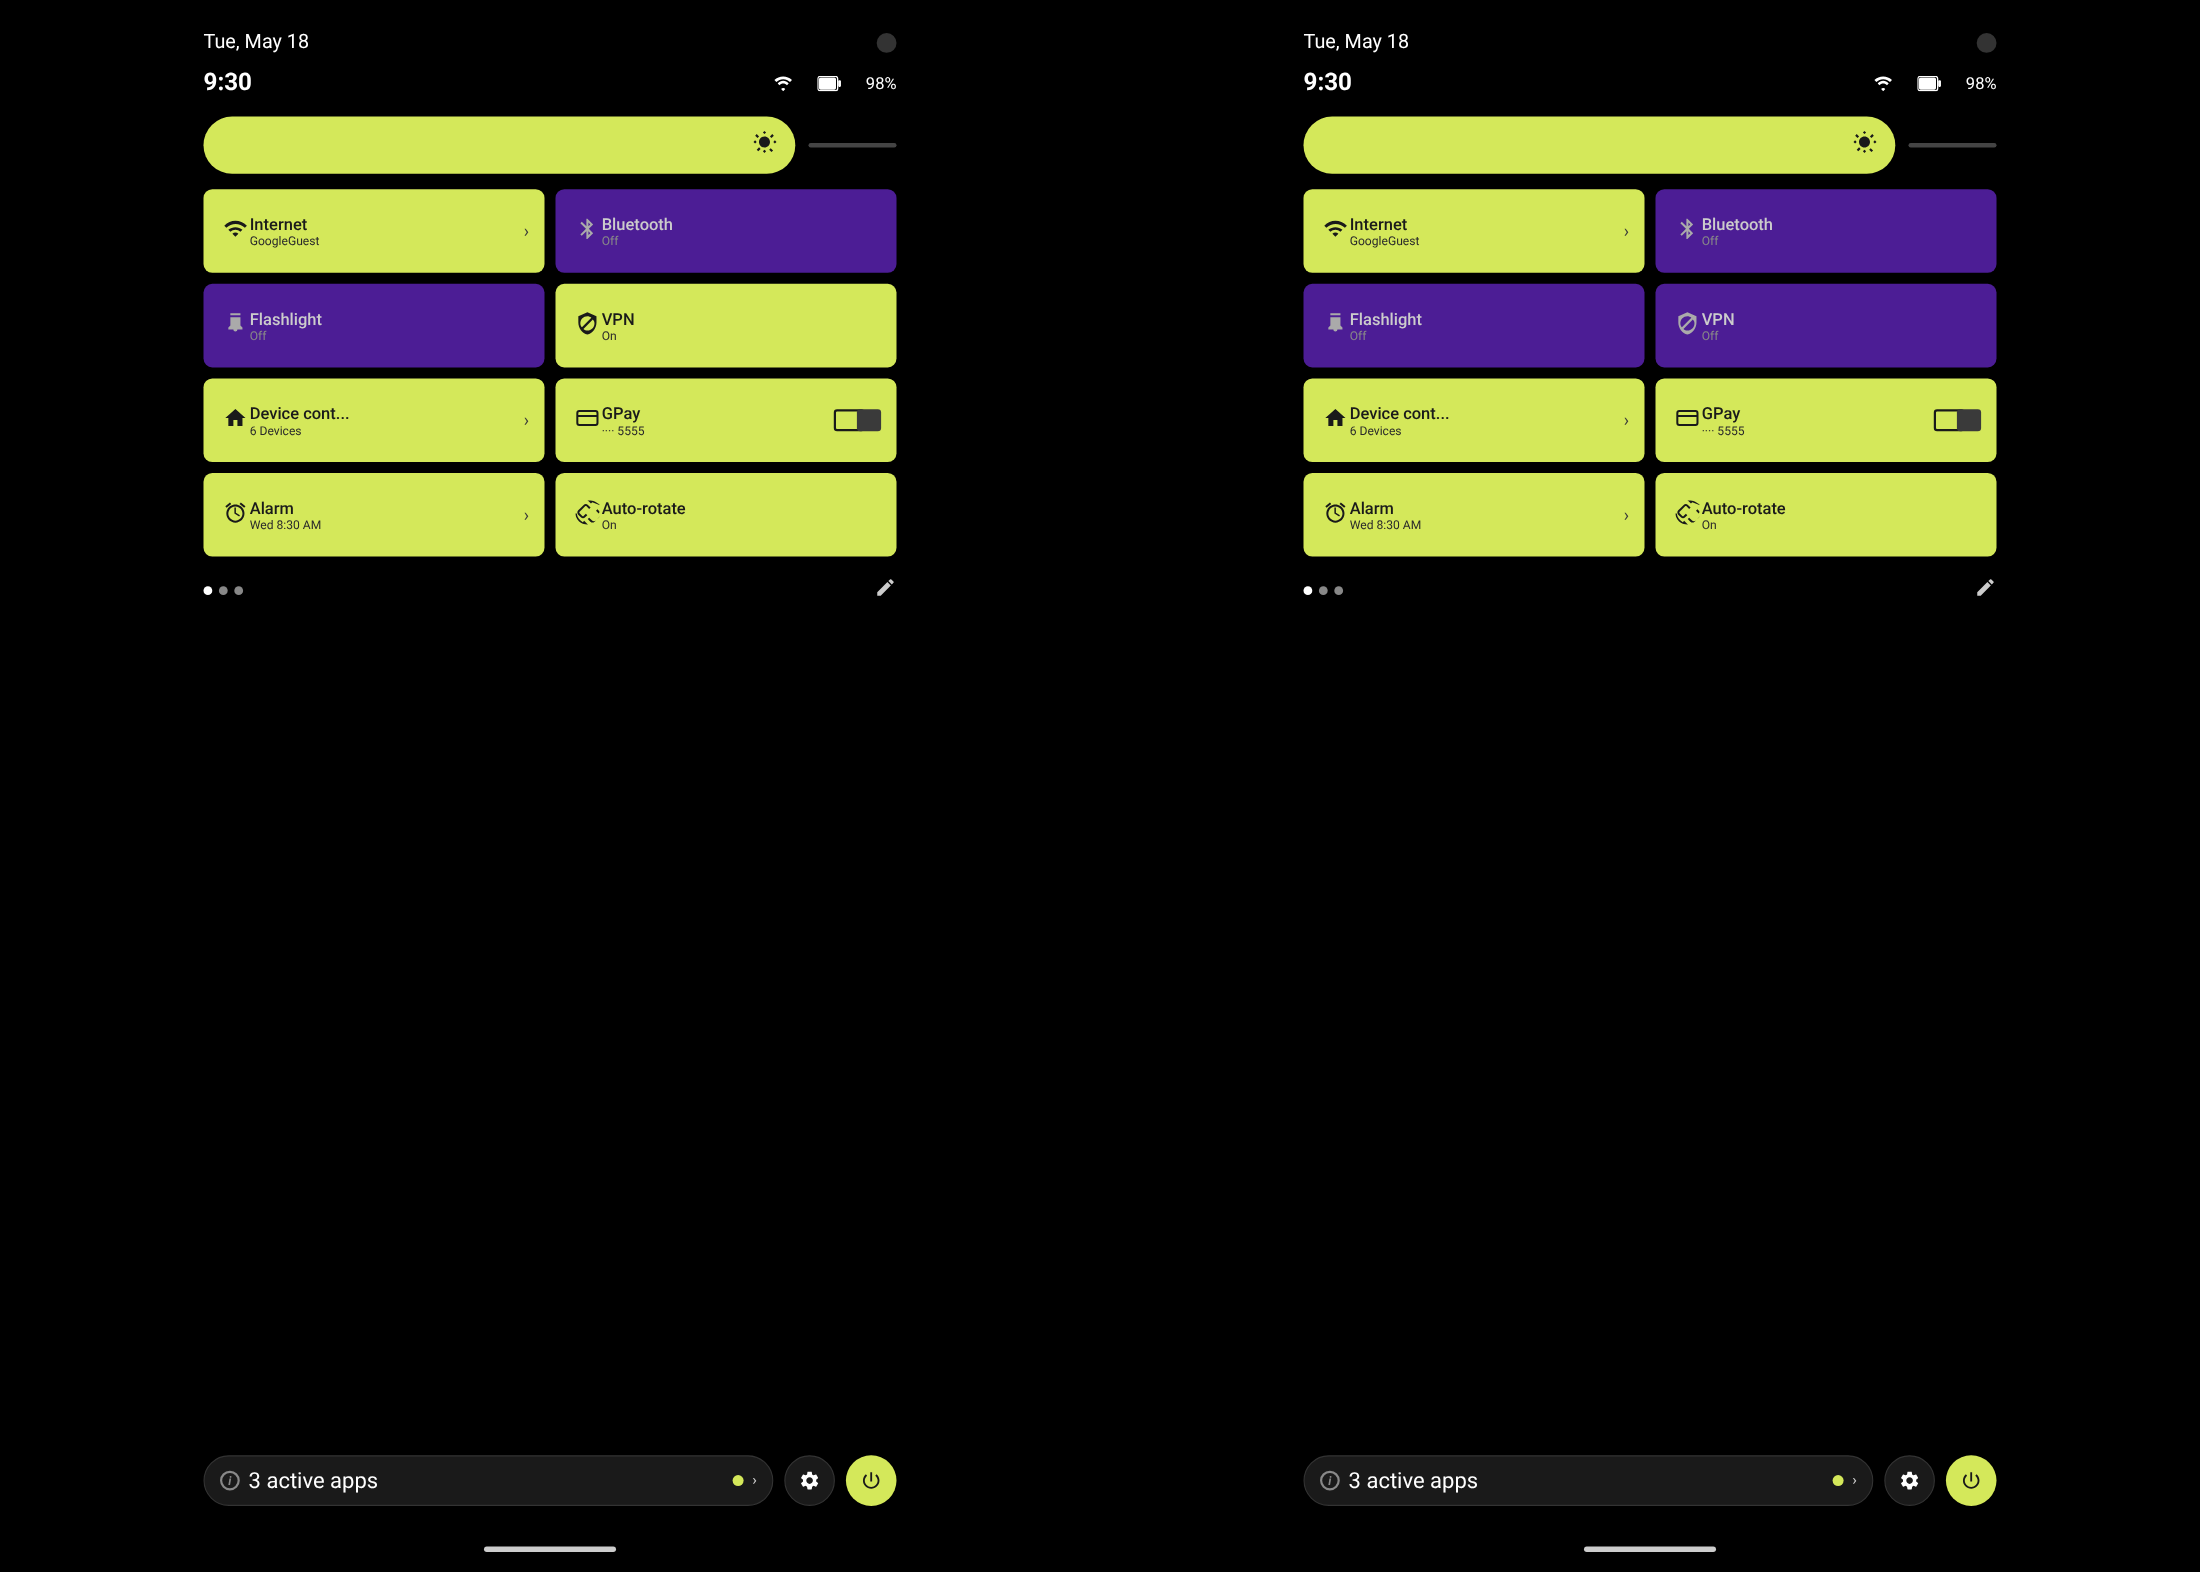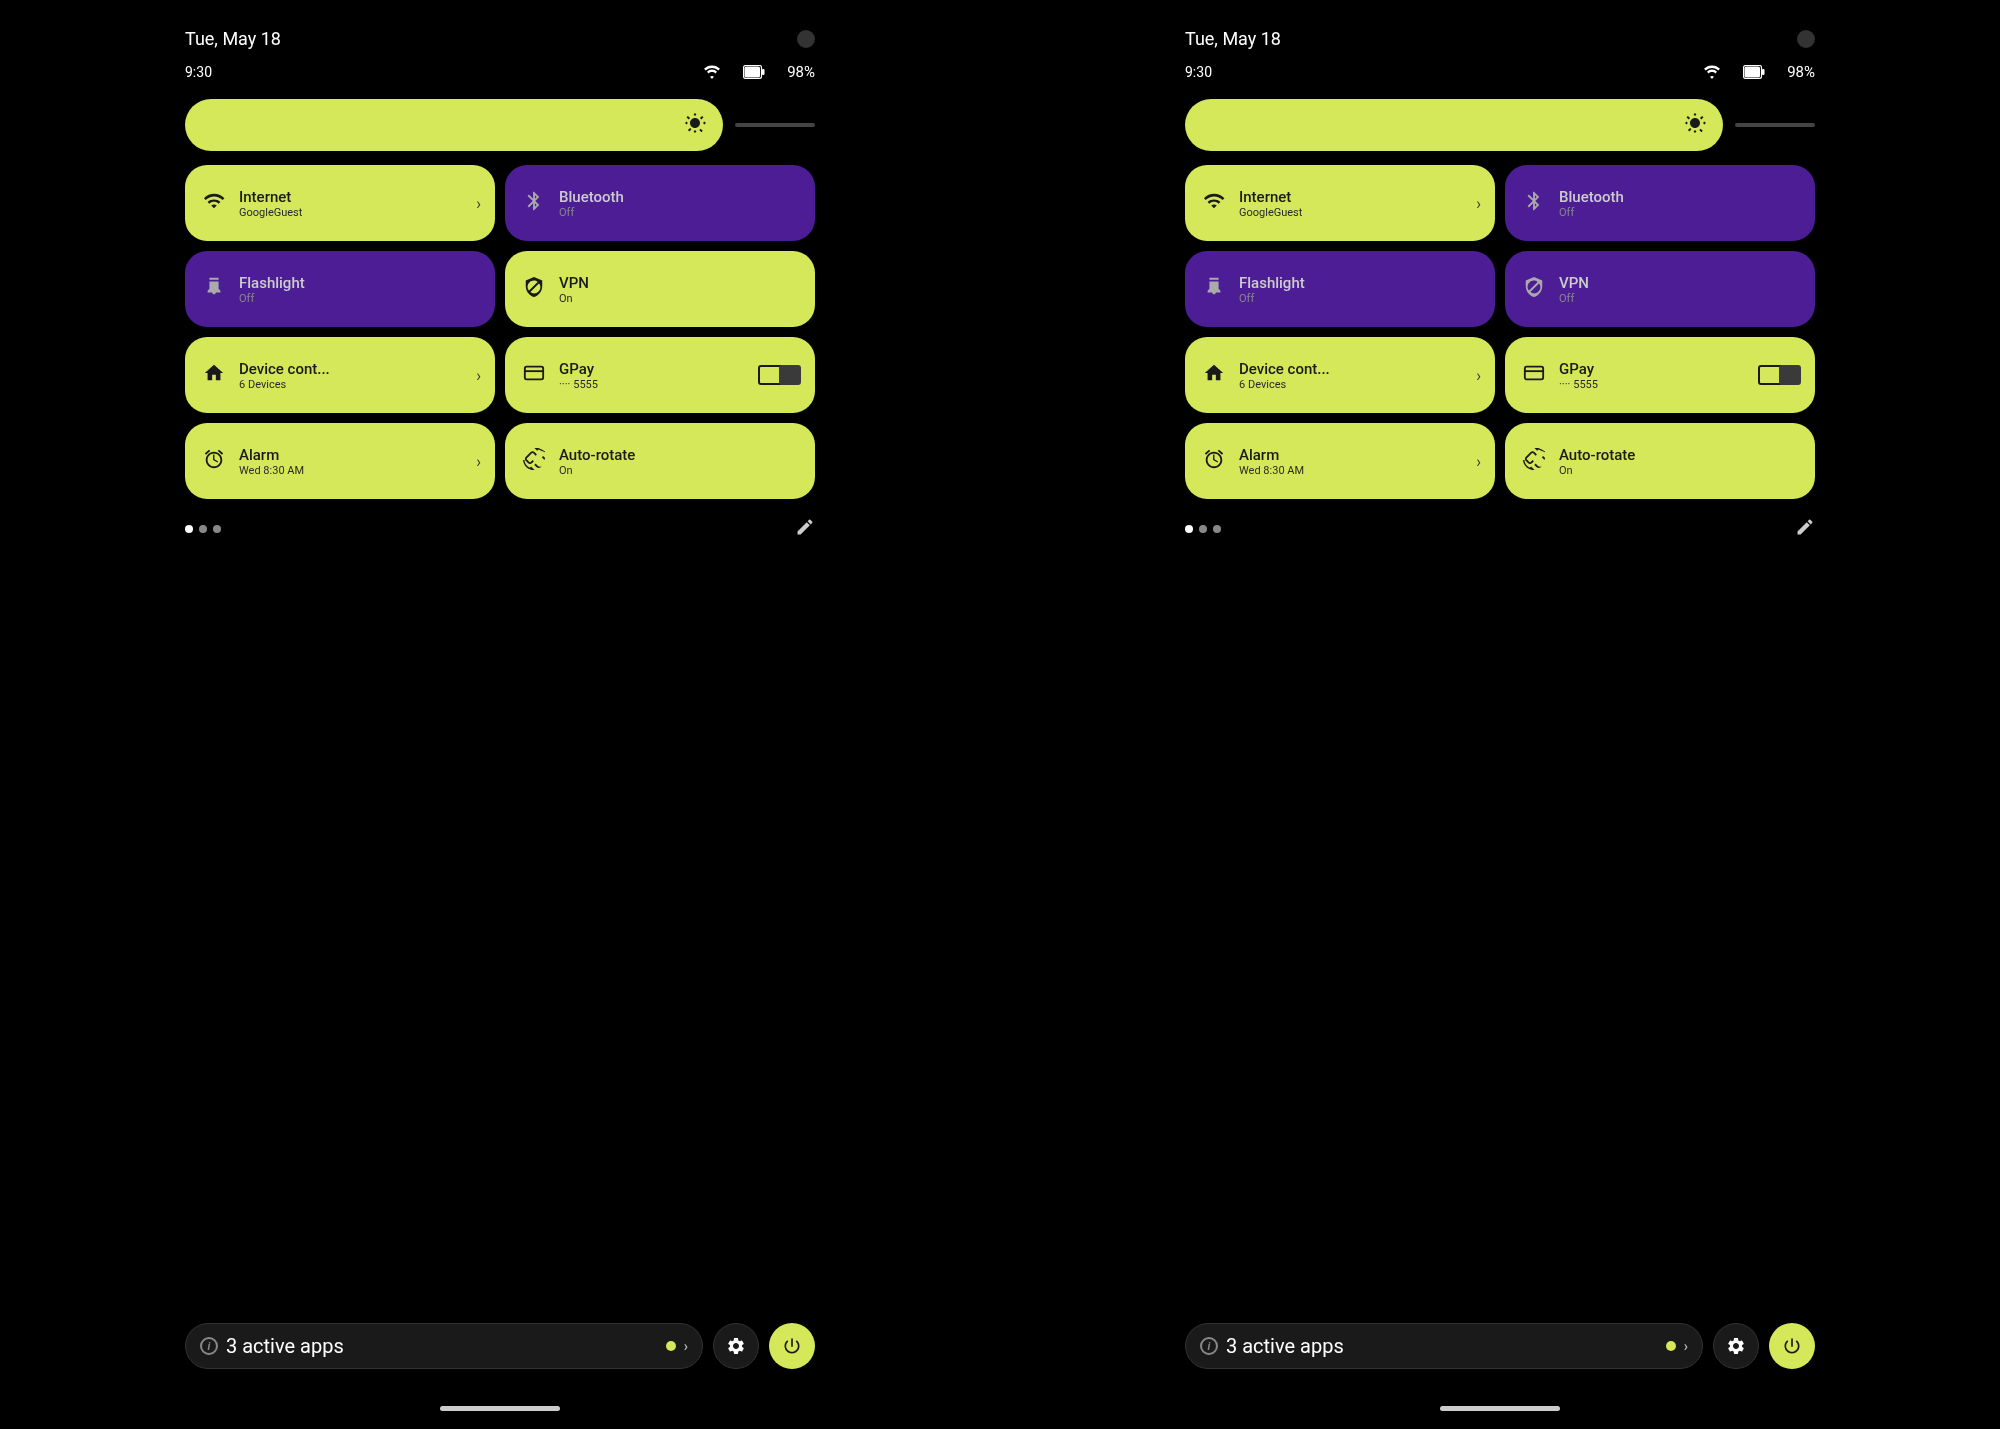--- a/index.html
+++ b/index.html
@@ -44,22 +44,22 @@
 
     .status-row2 {
       display: flex;
       justify-content: space-between;
       align-items: center;
       padding: 4px 0 18px 0;
     }
 
     .status-time {
       color: #fff;
-      font-size: 14px;
-      font-weight: 400;
+      font-size: 22px;
+      font-weight: 700;
     }
 
     .status-icons {
       display: flex;
       align-items: center;
       gap: 22px;
       color: #fff;
       font-size: 16px;
     }
 
@@ -94,25 +94,24 @@
     }
 
     .tiles-grid {
       display: grid;
       grid-template-columns: 1fr 1fr;
       gap: 10px;
       margin-bottom: 10px;
     }
 
     .tile {
-      border-radius: 22px;
+      border-radius: 8px;
       padding: 14px 16px;
       display: flex;
       align-items: center;
-      gap: 12px;
       cursor: pointer;
       position: relative;
       min-height: 76px;
     }
 
     .tile-active {
       background: #d4e85a;
     }
 
     .tile-inactive {

